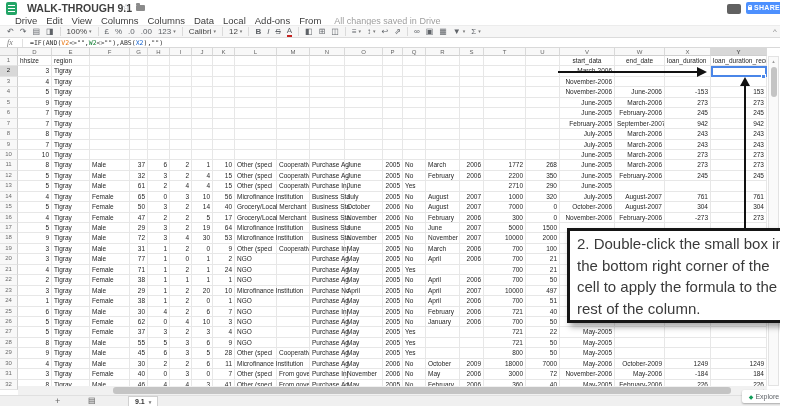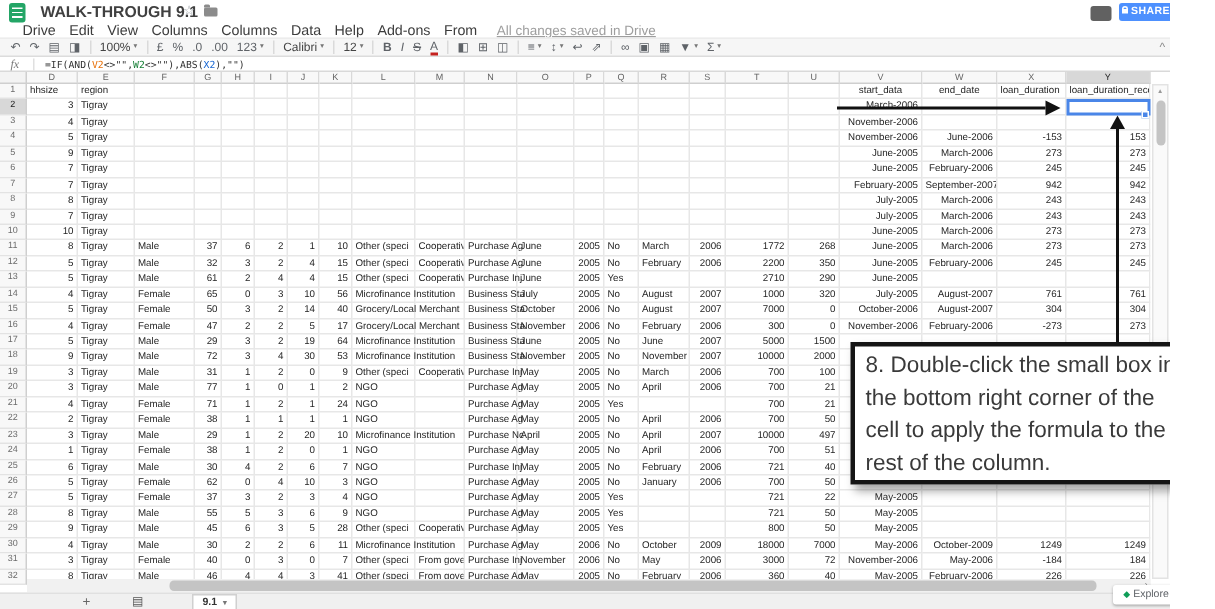--- a/index.html
+++ b/index.html
@@ -111,21 +111,21 @@
       </div>
     <div class="doc-title">WALK-THROUGH 9.1</div>
     <div class="star">☆</div>
     <div class="folder"></div>
     <div class="comment-btn"></div>
     <div class="share-btn"><span class="share-lock"></span><span>SHARE</span></div>
     <div class="avatar"></div>
   </div>
 
   <div id="menubar">
-    <span><span class="menu">Drive</span><span class="menu">Edit</span><span class="menu">View</span><span class="menu">Columns</span><span class="menu">Columns</span><span class="menu">Data</span><span class="menu">Help</span><span class="menu">Add-ons</span><span class="menu">From</span></span><span class="saved-status">All changes saved in Drive</span>
+    <span><span class="menu">Drive</span><span class="menu">Edit</span><span class="menu">View</span><span class="menu">Columns</span><span class="menu">Columns</span><span class="menu">Data</span><span class="menu">Local</span><span class="menu">Add-ons</span><span class="menu">From</span></span><span class="saved-status">All changes saved in Drive</span>
   </div>
 
   <div id="toolbar">
       <span style="display:flex;align-items:center;gap:6px;">
         <span class="tbi tb-undo">↶</span>
         <span class="tbi tb-redo">↷</span>
         <span class="tbi tb-print">▤</span>
         <span class="tbi tb-paint-format">◨</span>
         <span class="tb-div"></span>
         <span class="tbi tb-zoom">100%<span class="dd">▾</span></span>
@@ -1021,15 +1021,15 @@
     <div class="side-keep"></div>
     <div class="side-check">✓</div>
     <div class="side-expand">›</div>
   </div>
 
   <div class="arrow-line-h"></div>
   <div class="arrow-head-right"></div>
   <div class="arrow-line-v"></div>
   <div class="arrow-head-up"></div>
 
-  <div id="box9" class="anno-box"><span>8. Double-click the small box in the bottom right corner of the cell to apply the formula to the rest of the column.</span></div>
+  <div id="box9" class="anno-box"><span>2. Double-click the small box in the bottom right corner of the cell to apply the formula to the rest of the column.</span></div>
 
 </div>
 
 </body></html>

